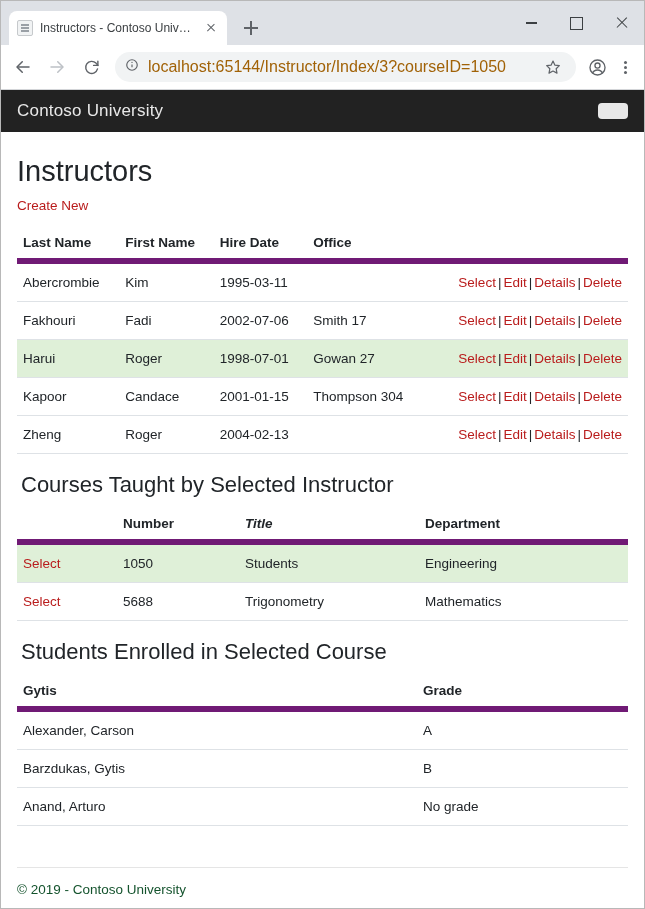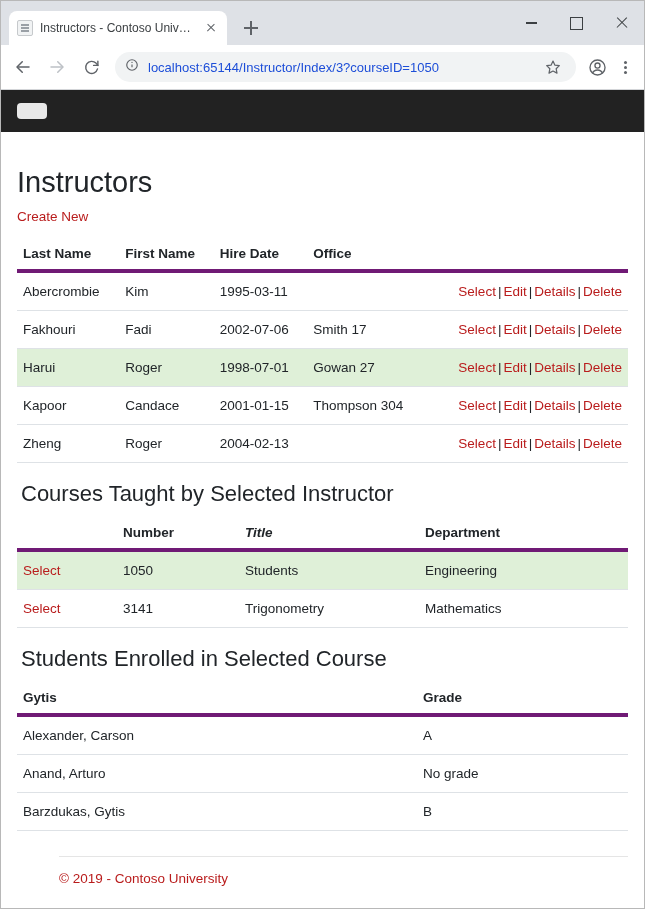--- a/index.html
+++ b/index.html
@@ -136,22 +136,22 @@
     height: 30px;
     margin: 0 6px;
     background: #f1f3f4;
     border-radius: 15px;
     display: flex;
     align-items: center;
     padding: 0 10px;
     gap: 9px;
   }
   .omnibox-url {
-    font-size: 13px;
-    color: #1d4ed8;
+    font-size: 16px;
+    color: #a16207;
     flex: 1 1 auto;
     white-space: nowrap;
     overflow: hidden;
   }
   .star, .profile, .kebab {
     width: 26px; height: 26px;
     display: flex; align-items: center; justify-content: center;
     color: #5f6368;
     flex: 0 0 auto;
   }
@@ -181,21 +181,21 @@
     color: #e8e8e8;
     font-size: 17px;
     letter-spacing: .2px;
   }
   .navbar-toggle {
     width: 30px; height: 16px;
     background: #e8e8e8;
     border-radius: 4px;
   }
   .container {
-    padding: 12px 16px;
+    padding: 1px 16px;
     flex: 1 1 auto;
     display: flex;
     flex-direction: column;
   }
   h1.page-title {
     font-size: 29px;
     font-weight: 400;
     color: #212529;
     margin: 22px 0 10px 0;
   }
@@ -215,21 +215,21 @@
   table {
     width: 100%;
     border-collapse: collapse;
     font-size: 13.5px;
     color: #212529;
   }
   table th {
     text-align: left;
     font-weight: bold;
     padding: 8px 6px;
-    border-bottom: 4px solid #701a75;
+    border-bottom: 6px solid #701a75;
     font-size: 13.5px;
     white-space: nowrap;
   }
   table td {
     padding: 11px 6px;
     border-bottom: 1px solid #dee2e6;
     vertical-align: middle;
   }
   tr.selected-row { background: #dff0d8; border-radius: 6px; }
   td.actions {
@@ -240,22 +240,21 @@
 
   .col-sel    { width: 100px; }
   .col-num    { width: 122px; }
   .col-title  { width: 180px; font-style: italic; }
 
   .footer {
     border-top: 1px solid #e5e5e5;
     margin-top: auto;
     padding: 14px 0 10px 0;
     font-size: 13.5px;
-    color: #b91c1c;
-    margin-left: 42px;
+    color: #14532d;
   }
 </style>
 </head>
 <body>
 
 <div class="window">
 
   <div class="tabstrip">
     <div class="tab">
       <span class="tab-favicon"></span>
@@ -312,20 +311,21 @@
         </svg>
     </div>
     <div class="kebab">
         <span class="kebab-dots"></span>
       </div>
   </div>
 
   <div class="page">
 
     <div class="navbar">
+      <span class="brand">Contoso University</span>
       <span class="navbar-toggle"></span>
     </div>
 
     <div class="container">
 
       <h1 class="page-title">Instructors</h1>
 
       <a class="link create-new" href="#">Create New</a>
 
       <table>
@@ -400,21 +400,21 @@
         </thead>
         <tbody>
           <tr class="selected-row">
             <td><a class="link" href="#">Select</a></td>
             <td>1050</td>
             <td>Students</td>
             <td>Engineering</td>
           </tr>
           <tr>
             <td><a class="link" href="#">Select</a></td>
-            <td>3141</td>
+            <td>5688</td>
             <td>Trigonometry</td>
             <td>Mathematics</td>
           </tr>
         </tbody>
       </table>
 
       <h2 class="section-title">Students Enrolled in Selected Course</h2>
 
       <table>
         <thead>
@@ -422,26 +422,26 @@
             <th style="width:400px">Gytis</th>
             <th>Grade</th>
           </tr>
         </thead>
         <tbody>
           <tr>
             <td>Alexander, Carson</td>
             <td>A</td>
           </tr>
           <tr>
+            <td>Barzdukas, Gytis</td>
+            <td>B</td>
+          </tr>
+          <tr>
             <td>Anand, Arturo</td>
             <td>No grade</td>
           </tr>
-          <tr>
-            <td>Barzdukas, Gytis</td>
-            <td>B</td>
-          </tr>
         </tbody>
       </table>
 
       <div class="footer">© 2019 - Contoso University</div>
     </div>
   </div>
 </div>
 
 </body></html>

